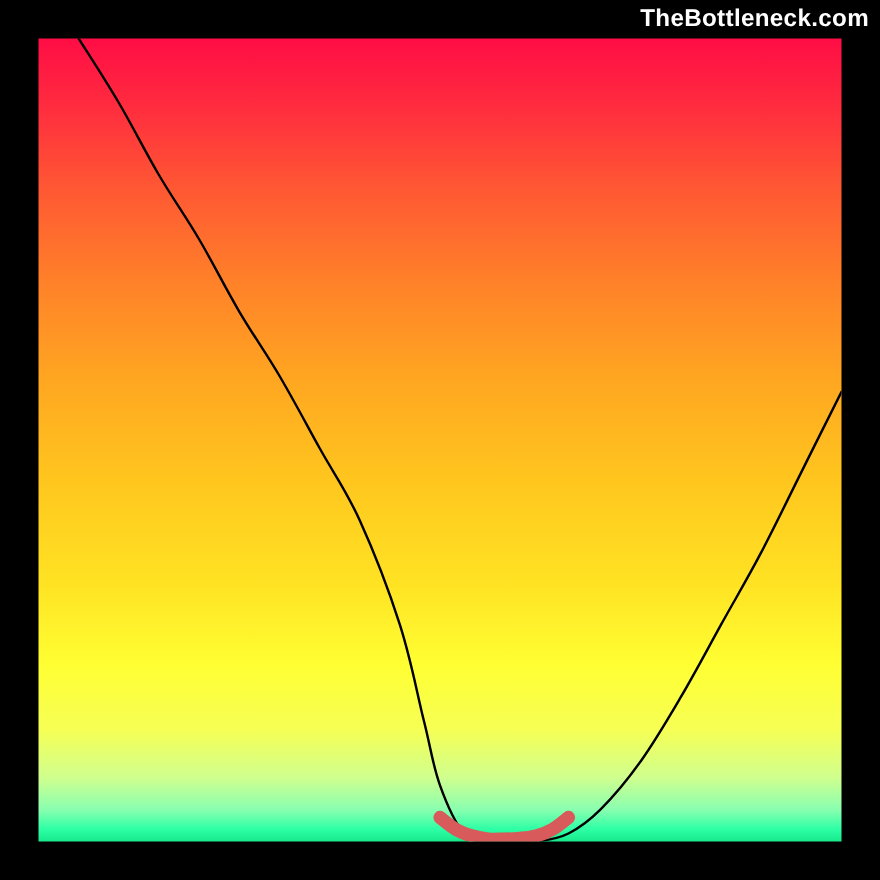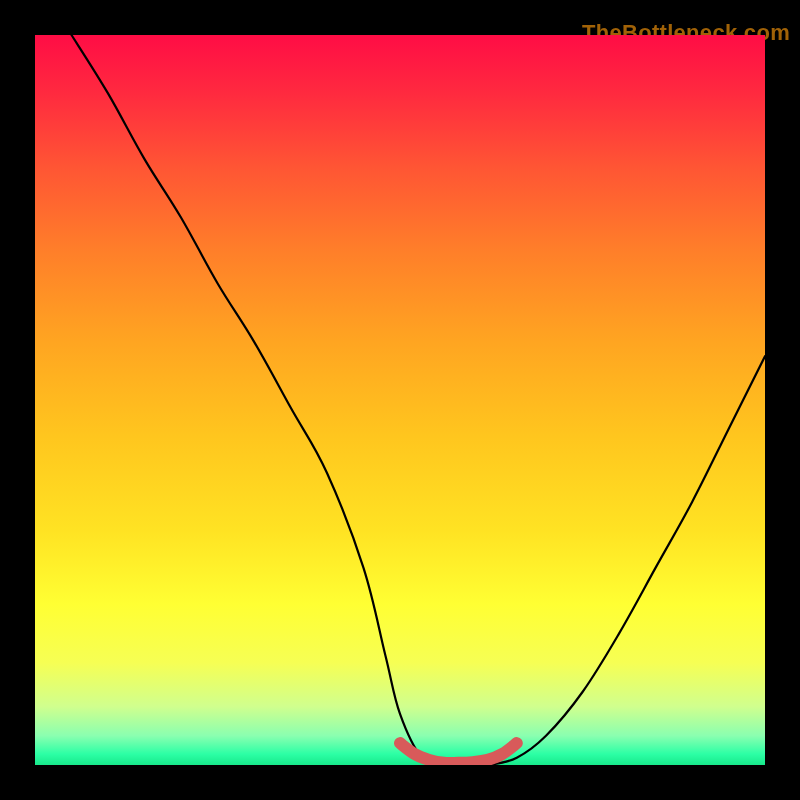--- a/index.html
+++ b/index.html
@@ -40,23 +40,23 @@
     );
   }
   .plot svg {
     position: absolute;
     inset: 0;
     width: 100%;
     height: 100%;
   }
   .watermark {
     position: absolute;
-    top: 20px;
+    top: 4px;
     right: 10px;
-    color: #a16207;
+    color: #ffffff;
     font-size: 22px;
     font-weight: 600;
     letter-spacing: 0.3px;
     user-select: none;
   }
 </style>
 </head>
 <body>
 
 <div class="frame">

